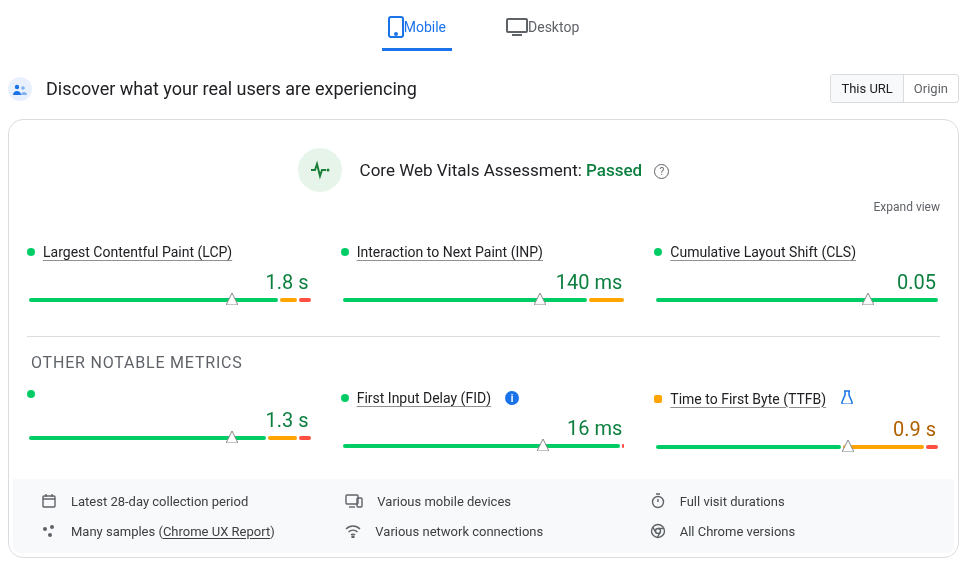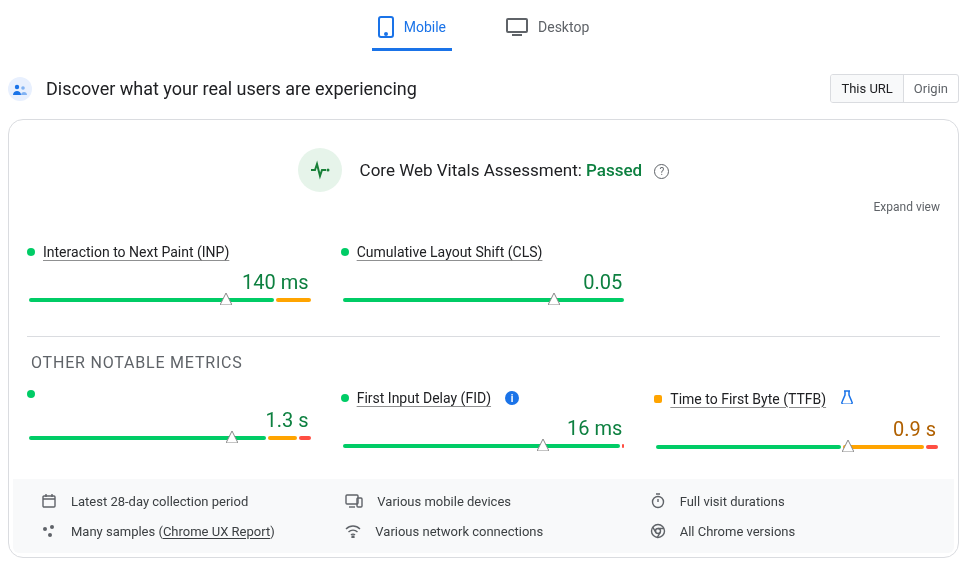--- a/index.html
+++ b/index.html
@@ -24,21 +24,20 @@
   }
   .tabs{
     display:flex;
     justify-content:center;
     gap:48px;
     padding:8px 0 0;
   }
   .tab{
     display:flex;
     align-items:center;
-    gap:10px;
     padding:8px 6px 10px;
     cursor:pointer;
     color:var(--gray);
     border-bottom:3px solid transparent;
     margin-bottom:-1px;
   }
   .tab.active{
     color:var(--blue);
     border-bottom-color:var(--blue);
   }
@@ -236,20 +235,37 @@
       <span>Core Web Vitals Assessment:</span>
       <span class="passed">Passed</span>
       <span class="help">?</span>
     </div>
   </div>
 
   <div class="expand">Expand view</div>
 
   <div class="metrics">
 
+    <div class="metric">
+      <div class="metric-top">
+        <span class="dot g"></span>
+        <span class="metric-name">Largest Contentful Paint (LCP)</span>
+      </div>
+      <div class="metric-val">1.8 s</div>
+      <div class="bar-wrap">
+        <span class="bg" style="flex:86"></span>
+        <span class="bo" style="flex:6"></span>
+        <span class="br" style="flex:4"></span>
+        <span class="marker" style="left:72%">
+          <svg width="12" height="12">
+              <path d="M6 0 L12 12 L0 12 Z" fill="#fff" stroke="#888" stroke-width="1"></path>
+            </svg>
+        </span>
+      </div>
+    </div>
 
     <div class="metric">
       <div class="metric-top">
         <span class="dot g"></span>
         <span class="metric-name">Interaction to Next Paint (INP)</span>
       </div>
       <div class="metric-val">140 ms</div>
       <div class="bar-wrap">
         <span class="bg" style="flex:84"></span>
         <span class="bo" style="flex:12"></span>

